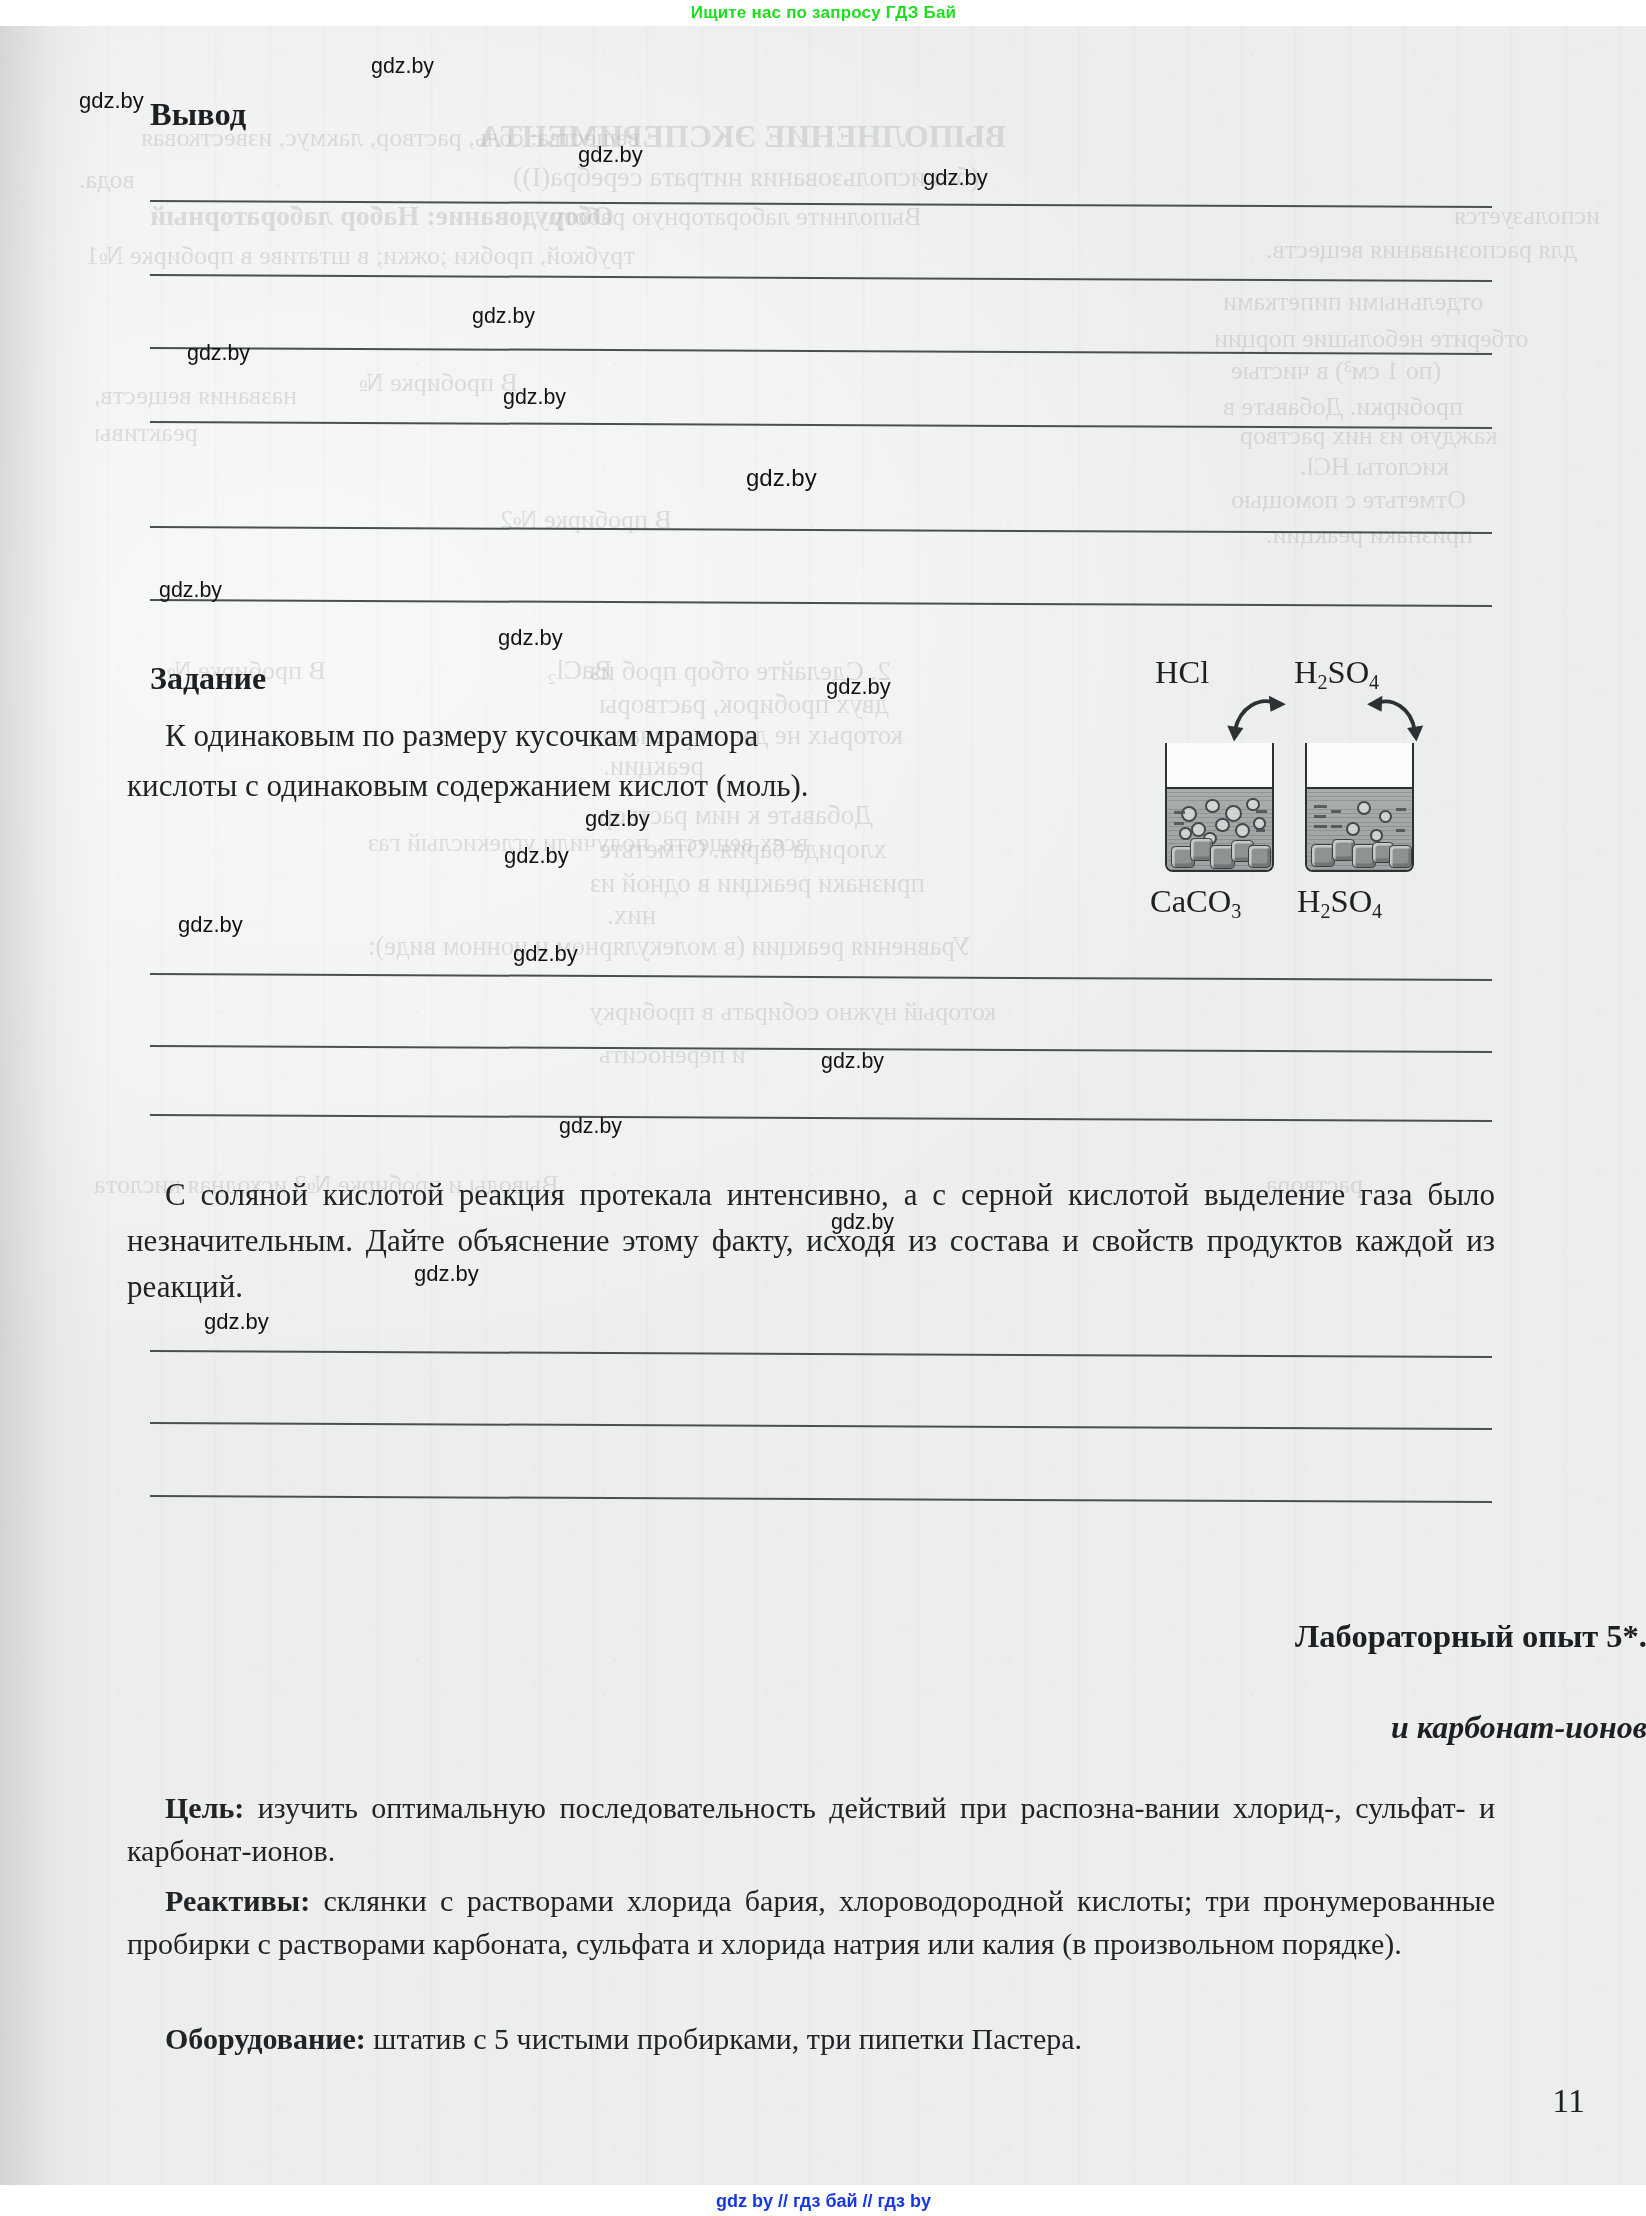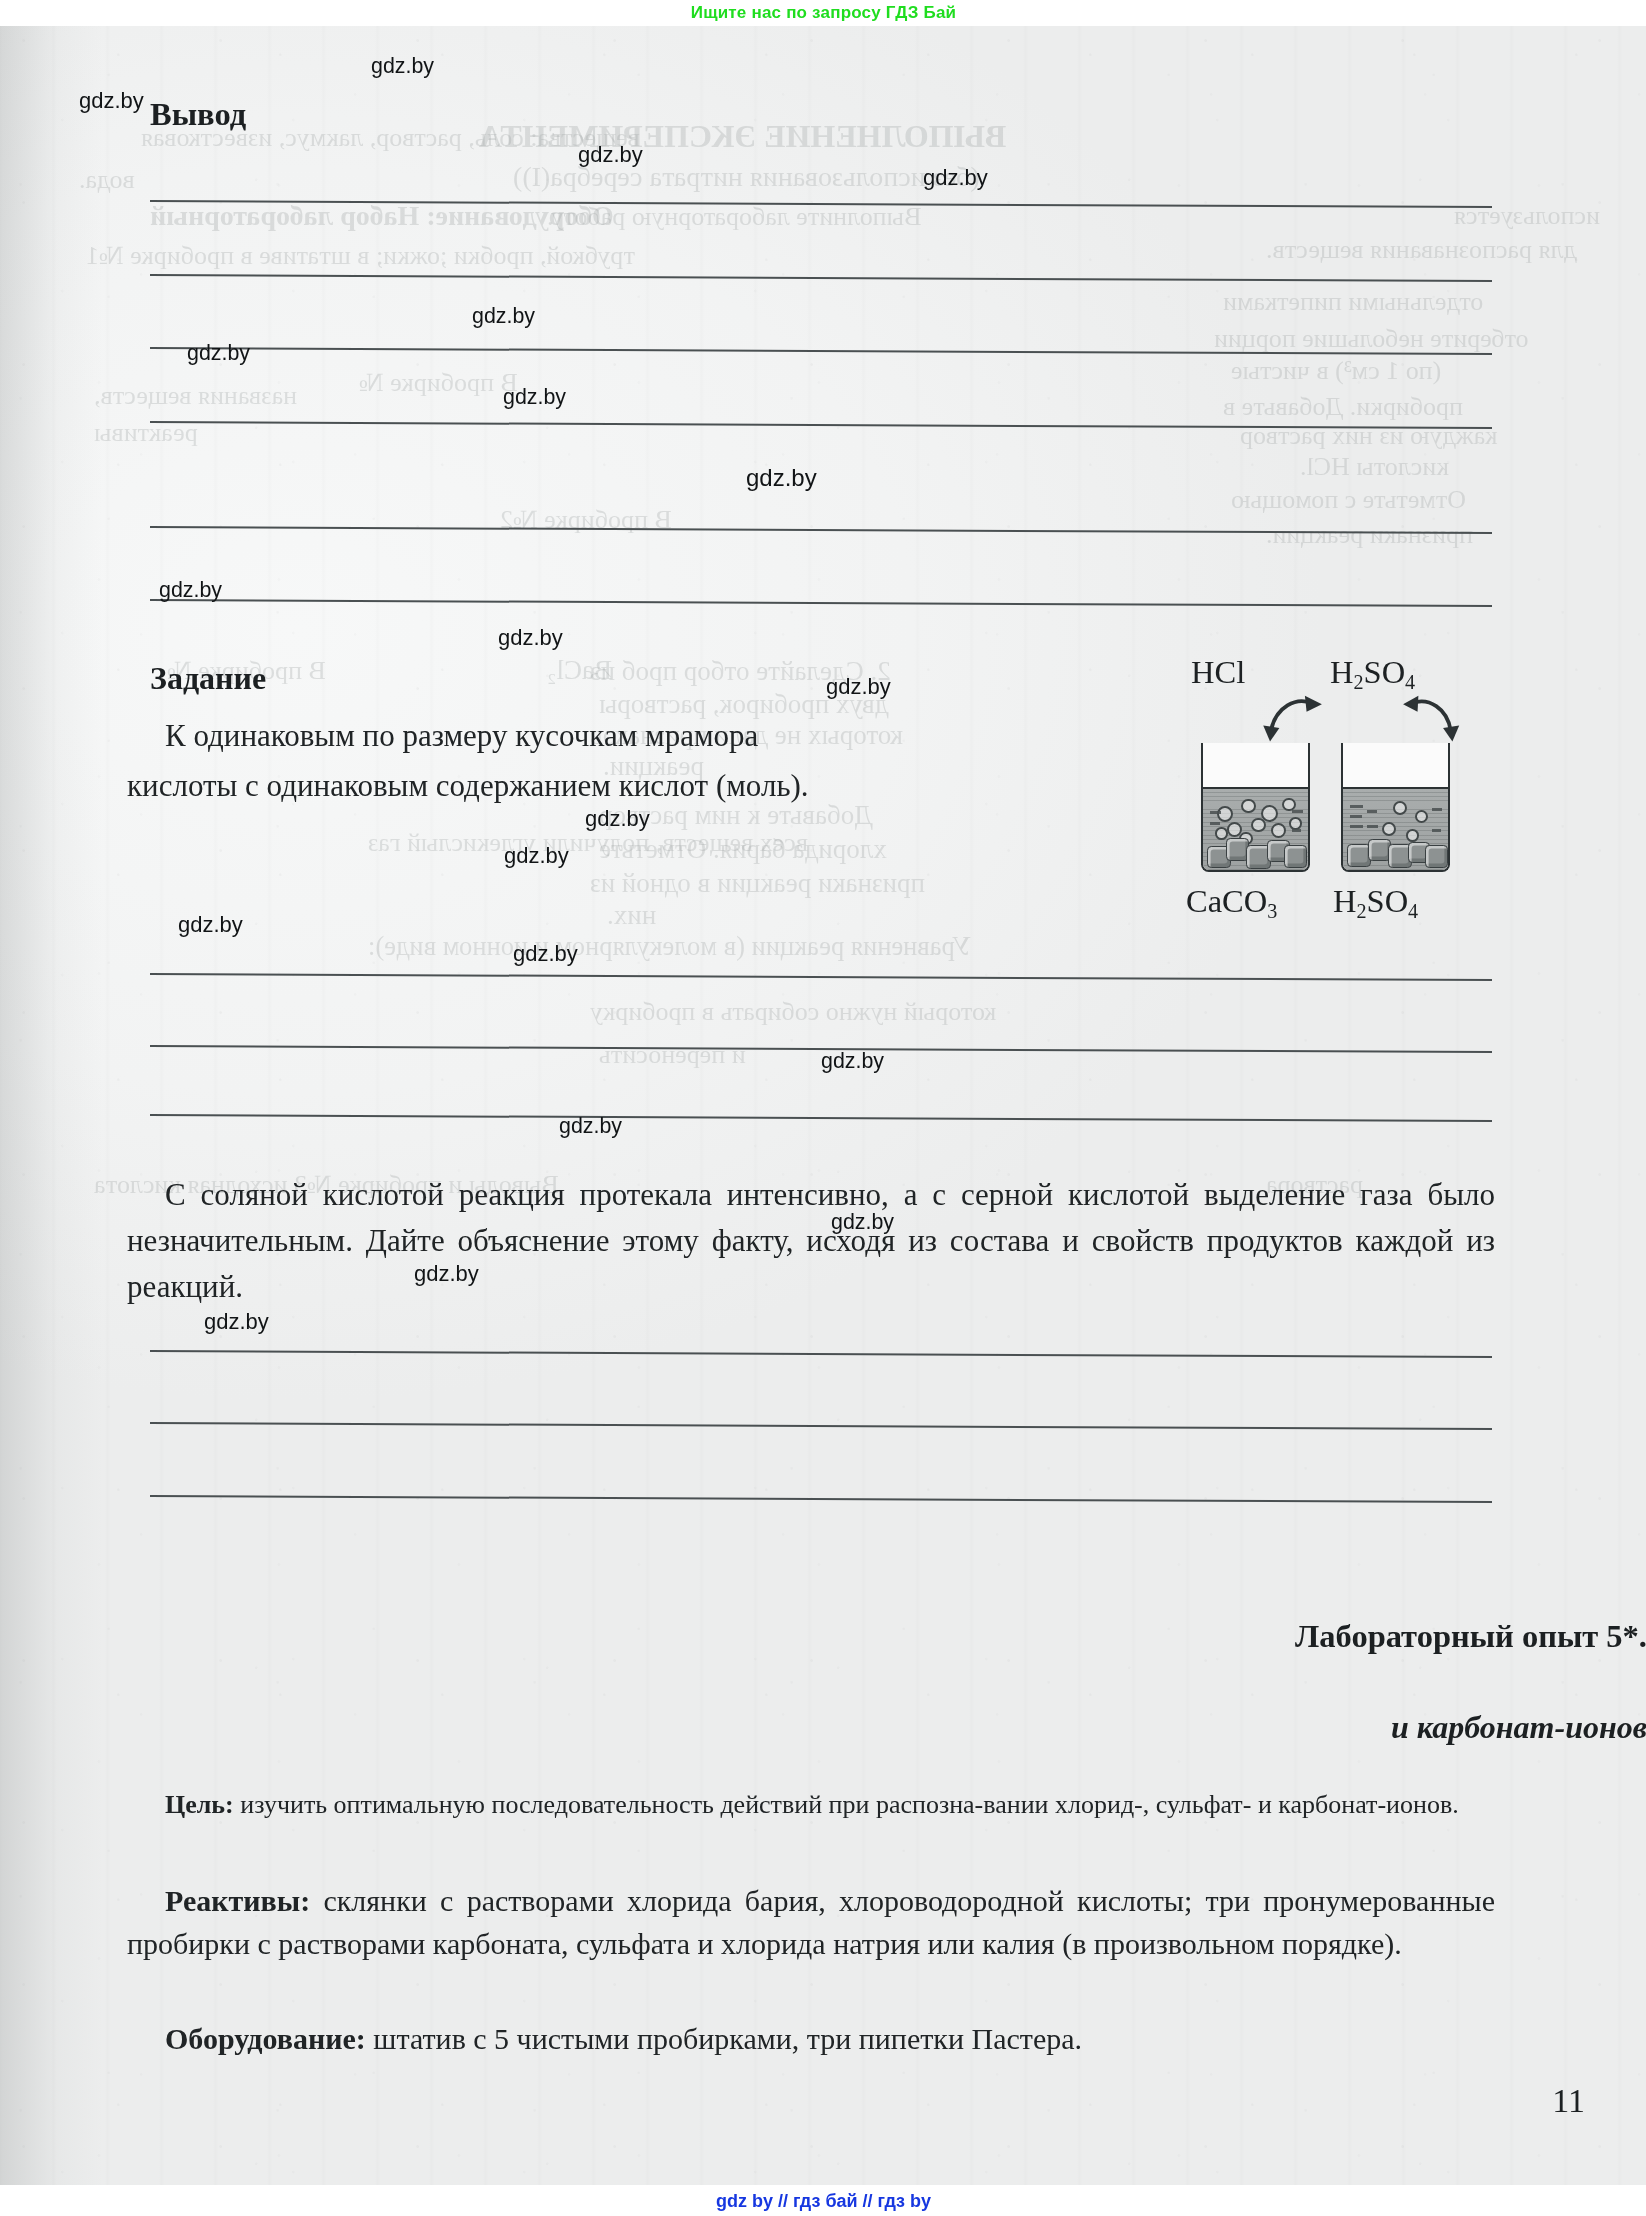--- a/index.html
+++ b/index.html
@@ -139,21 +139,21 @@
   .center-title {
     position: absolute;
     text-align: right;
     white-space: nowrap;
     color: #1c2022;
   }
 
   
   #figure-beakers {
     position: absolute;
-    left: 1186px; top: 628px;
+    left: 1150px; top: 628px;
     width: 308px; height: 274px; text-align: center;
   }
   .beaker-label {
     position: absolute;
     font-family: "Liberation Serif", serif;
     font-size: 32.5px;
     color: #1d2123;
     white-space: nowrap;
   }
   .beaker-label sub { font-size: .62em; vertical-align: -.28em; }
@@ -363,21 +363,21 @@
     </div>
 
     <div class="para" style="left:127px; top:1146px; width:1368px; font-size:31px; line-height:1.48;">
       <span class="ind"></span><span>С соляной кислотой реакция протекала интенсивно, а с серной кислотой выделение газа было незначительным. Дайте объяснение этому факту, исходя из состава и свойств продуктов каждой из реакций.</span>
     </div>
 
     <div class="center-title" style="left:0; top:1592px; width:1647px; font-size:32.5px; font-weight:700;">Лабораторный опыт 5*.</div>
 
     <div class="center-title" style="left:0; top:1683px; width:1647px; font-size:32px; font-weight:700; font-style:italic;">и карбонат-ионов</div>
 
-    <div class="para" style="left:127px; top:1761px; width:1368px; font-size:26px; line-height:1.42;">
+    <div class="para" style="left:127px; top:1761px; width:1368px; font-size:30px; line-height:1.42;">
       <span class="ind"></span><b>Цель:</b><span> изучить оптимальную последовательность  действий при распозна-вании хлорид-, сульфат- и карбонат-ионов.</span>
     </div>
 
     <div class="para" style="left:127px; top:1854px; width:1368px; font-size:30px; line-height:1.42;">
       <span class="ind"></span><b>Реактивы:</b><span>  склянки с растворами хлорида бария, хлороводородной кислоты; три пронумерованные пробирки с растворами карбоната, сульфата и хлорида натрия или калия (в произвольном порядке).</span>
     </div>
 
     <div class="para" style="left:127px; top:1992px; width:1402px; font-size:30px; line-height:1.42; text-align:left;">
       <span class="ind"></span><b>Оборудование:</b><span> штатив с 5 чистыми пробирками, три пипетки Пастера.</span>
     </div>

